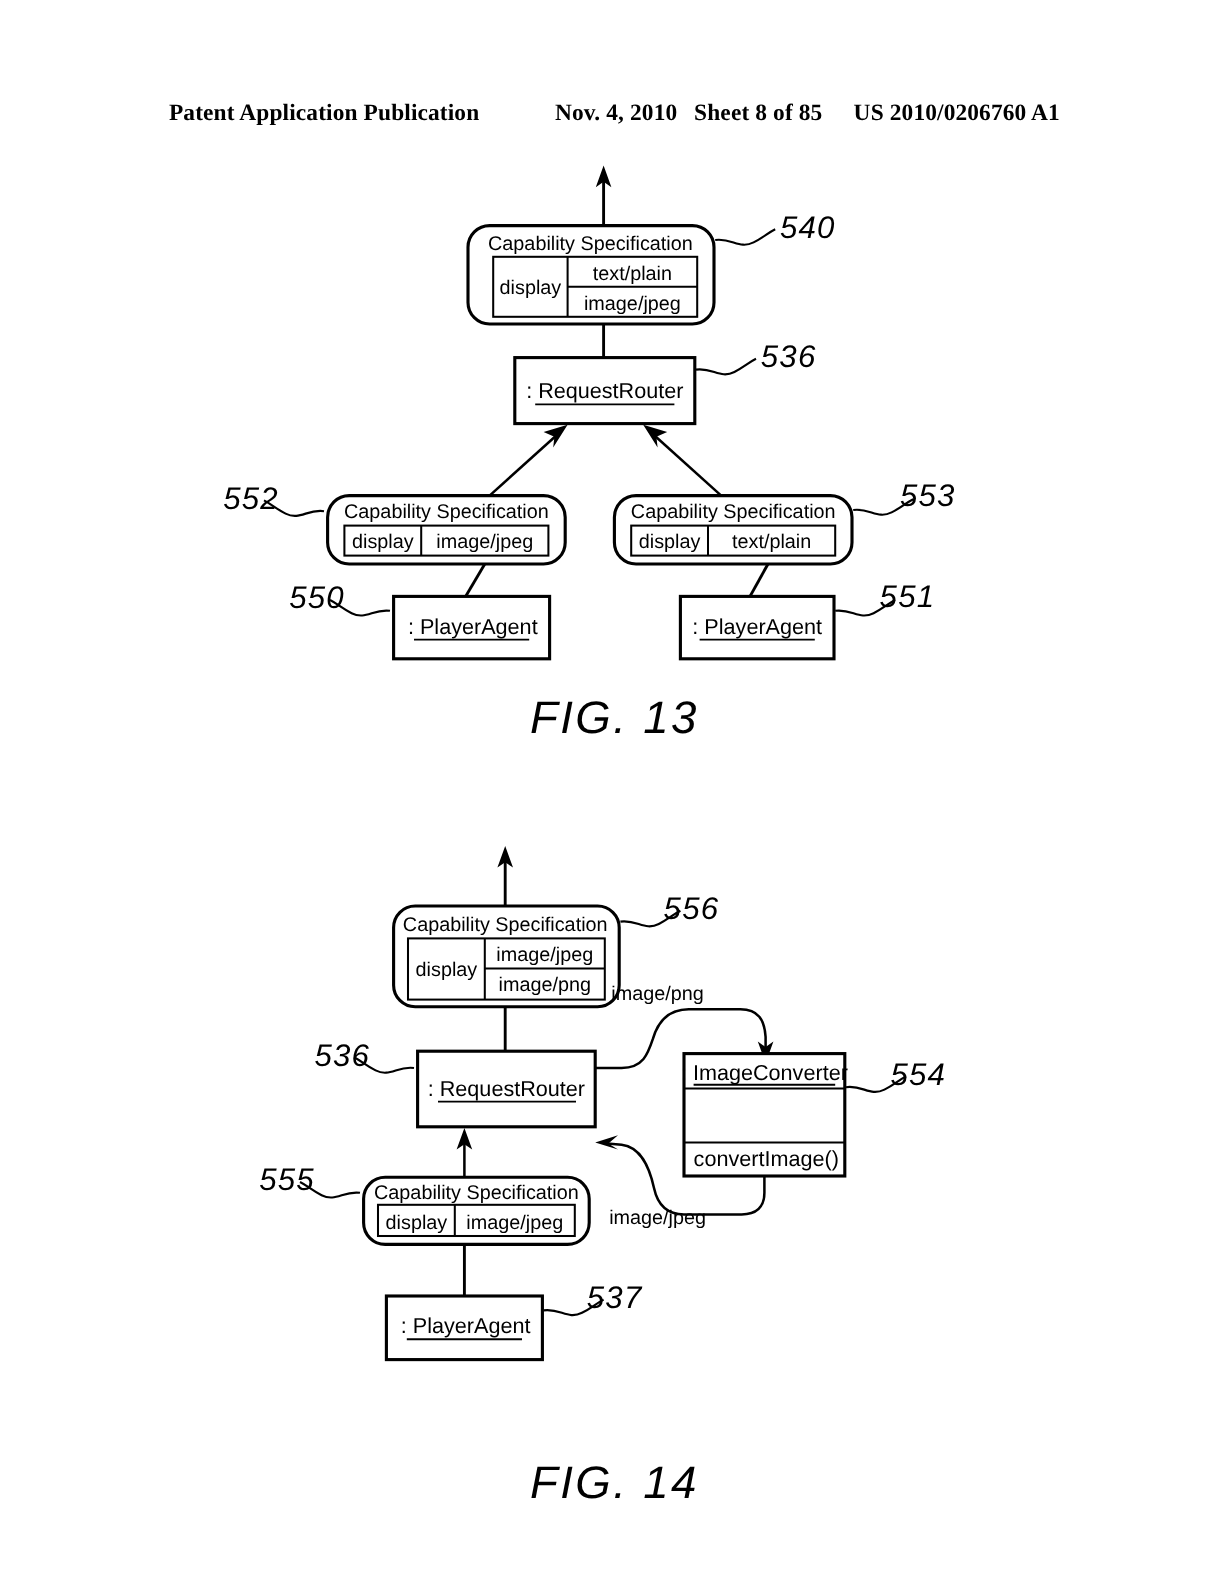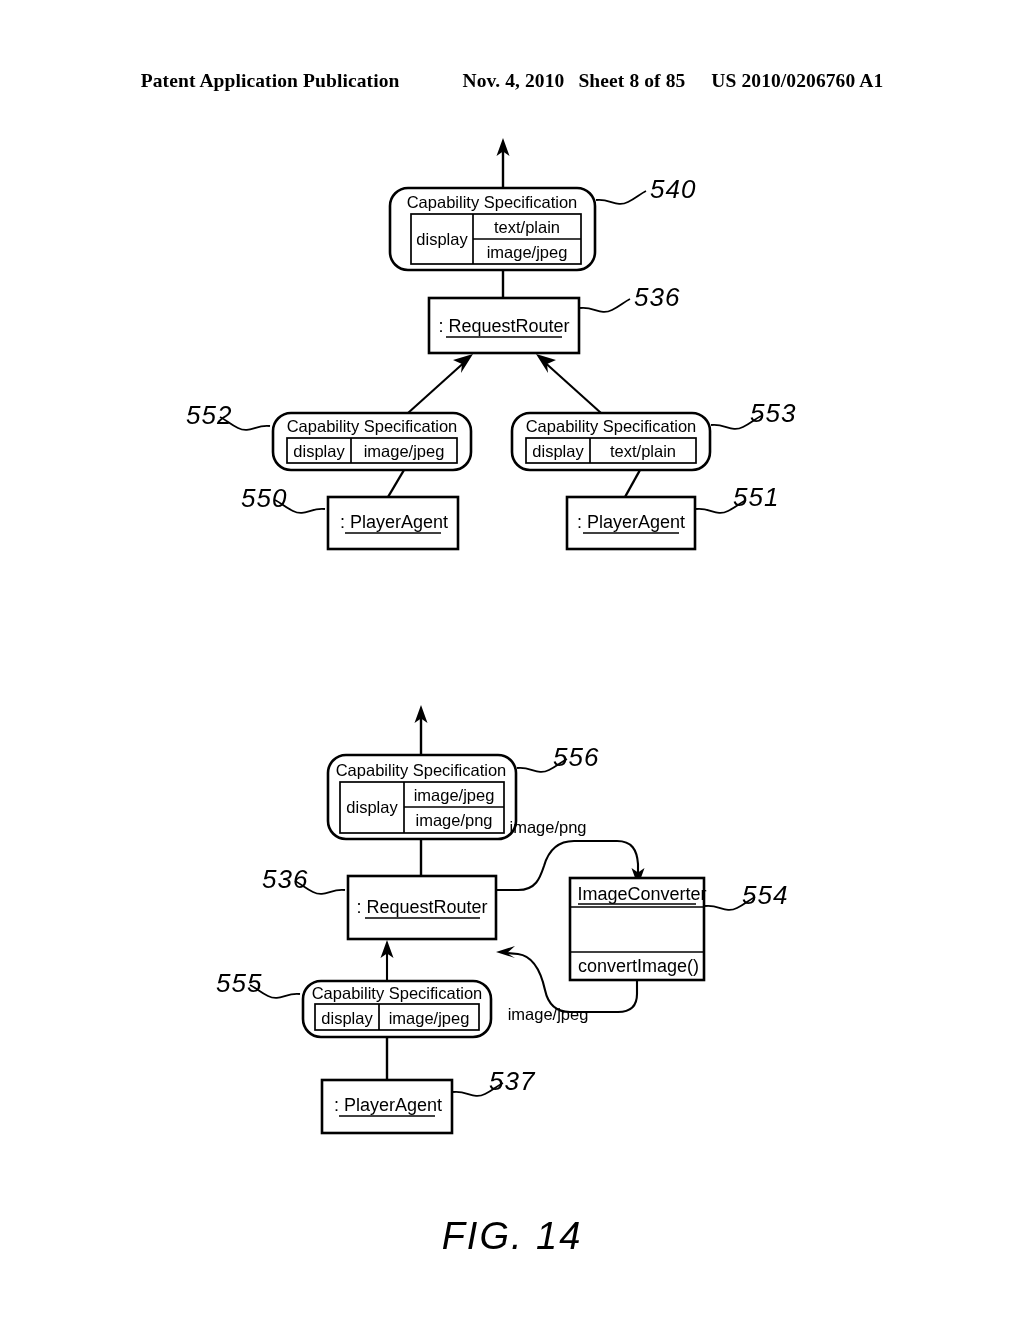--- a/index.html
+++ b/index.html
@@ -18,21 +18,21 @@
   }
   .page {
     position: absolute;
     inset: 0;
     width: 1024px;
     height: 1320px;
   }
   
   .pub-header {
     position: absolute;
-    top: 70px;
+    top: 84px;
     left: 0;
     width: 1024px;
     height: 30px;
     display: flex;
     align-items: baseline;
     justify-content: center;
     font-family: "Liberation Serif", serif;
     font-weight: bold;
     font-size: 19.5px;
     letter-spacing: 0.1px;
@@ -217,20 +217,21 @@
 
     <g>
       <rect class="bx" x="567" y="367" width="128" height="52"></rect>
       <text class="t-class" x="631" y="398">: PlayerAgent</text>
       <line class="underline-rule" x1="583" y1="403" x2="679" y2="403"></line>
       <path class="leader" d="M696,379 C710,377 716,387 728,381 C736,377 740,373 746,370"></path>
       <text class="t-ref" x="733" y="376">551</text>
     </g>
   </svg>
 
+  <div class="fig-caption" id="fig13-caption">FIG. 13</div>
 
   <svg id="fig14-svg" width="1024" height="450" viewBox="0 0 1024 450">
 
     <g>
       <path class="lnk" d="M421,56 L421,12"></path>
       <path d="M421,5 L414.5,23 L421,18.5 L427.5,23 Z" fill="#000"></path>
     </g>
 
     <g>
       <rect class="rbx" x="328" y="55" width="188" height="84" rx="18" ry="18"></rect>

